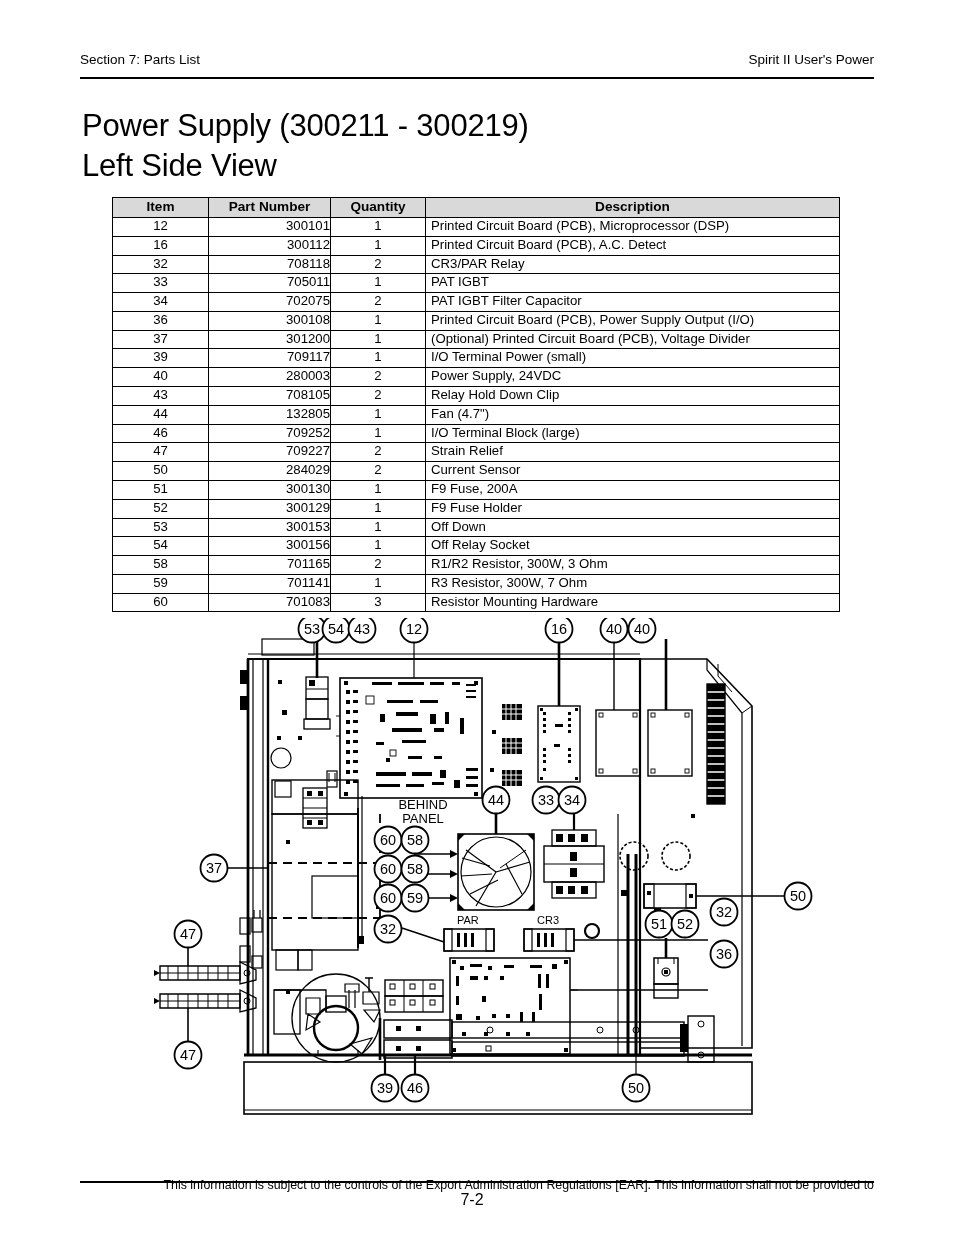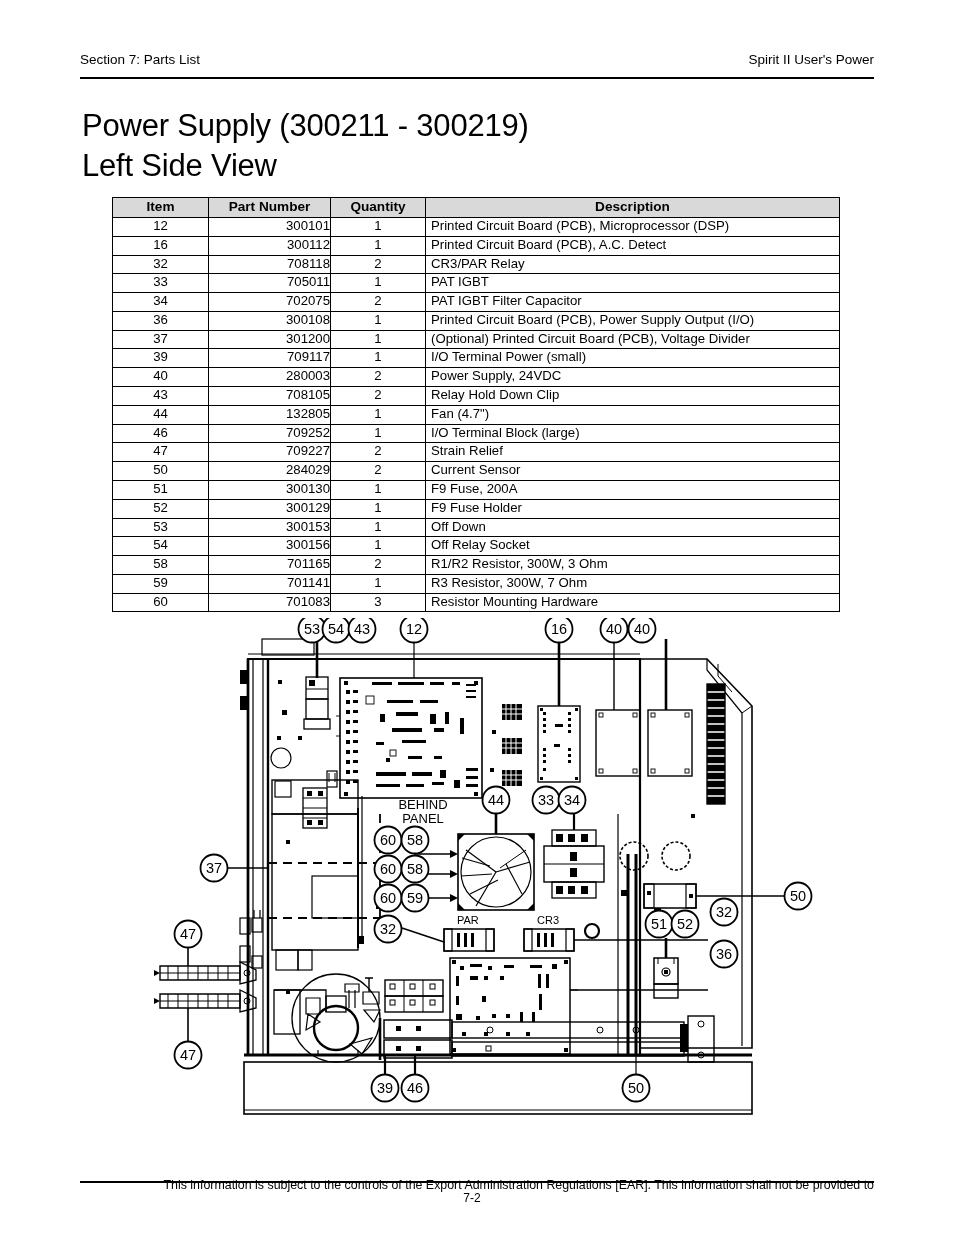--- a/index.html
+++ b/index.html
@@ -80,21 +80,21 @@
   }
   .footer-rule {
     position: absolute;
     left: 80px; top: 1181px; width: 794px; height: 2px;
     background: #000;
   }
   .page-number {
     position: absolute;
     left: 0; top: 1191px; width: 944px;
     text-align: center;
-    font-size: 12px;
+    font-size: 16px;
   }
 </style>
 </head>
 <body>
 
 <div class="page-header">
   <span>Section 7: Parts List</span>
   <span>Spirit II User's Power</span>
 </div>
 <div class="header-rule"></div>

